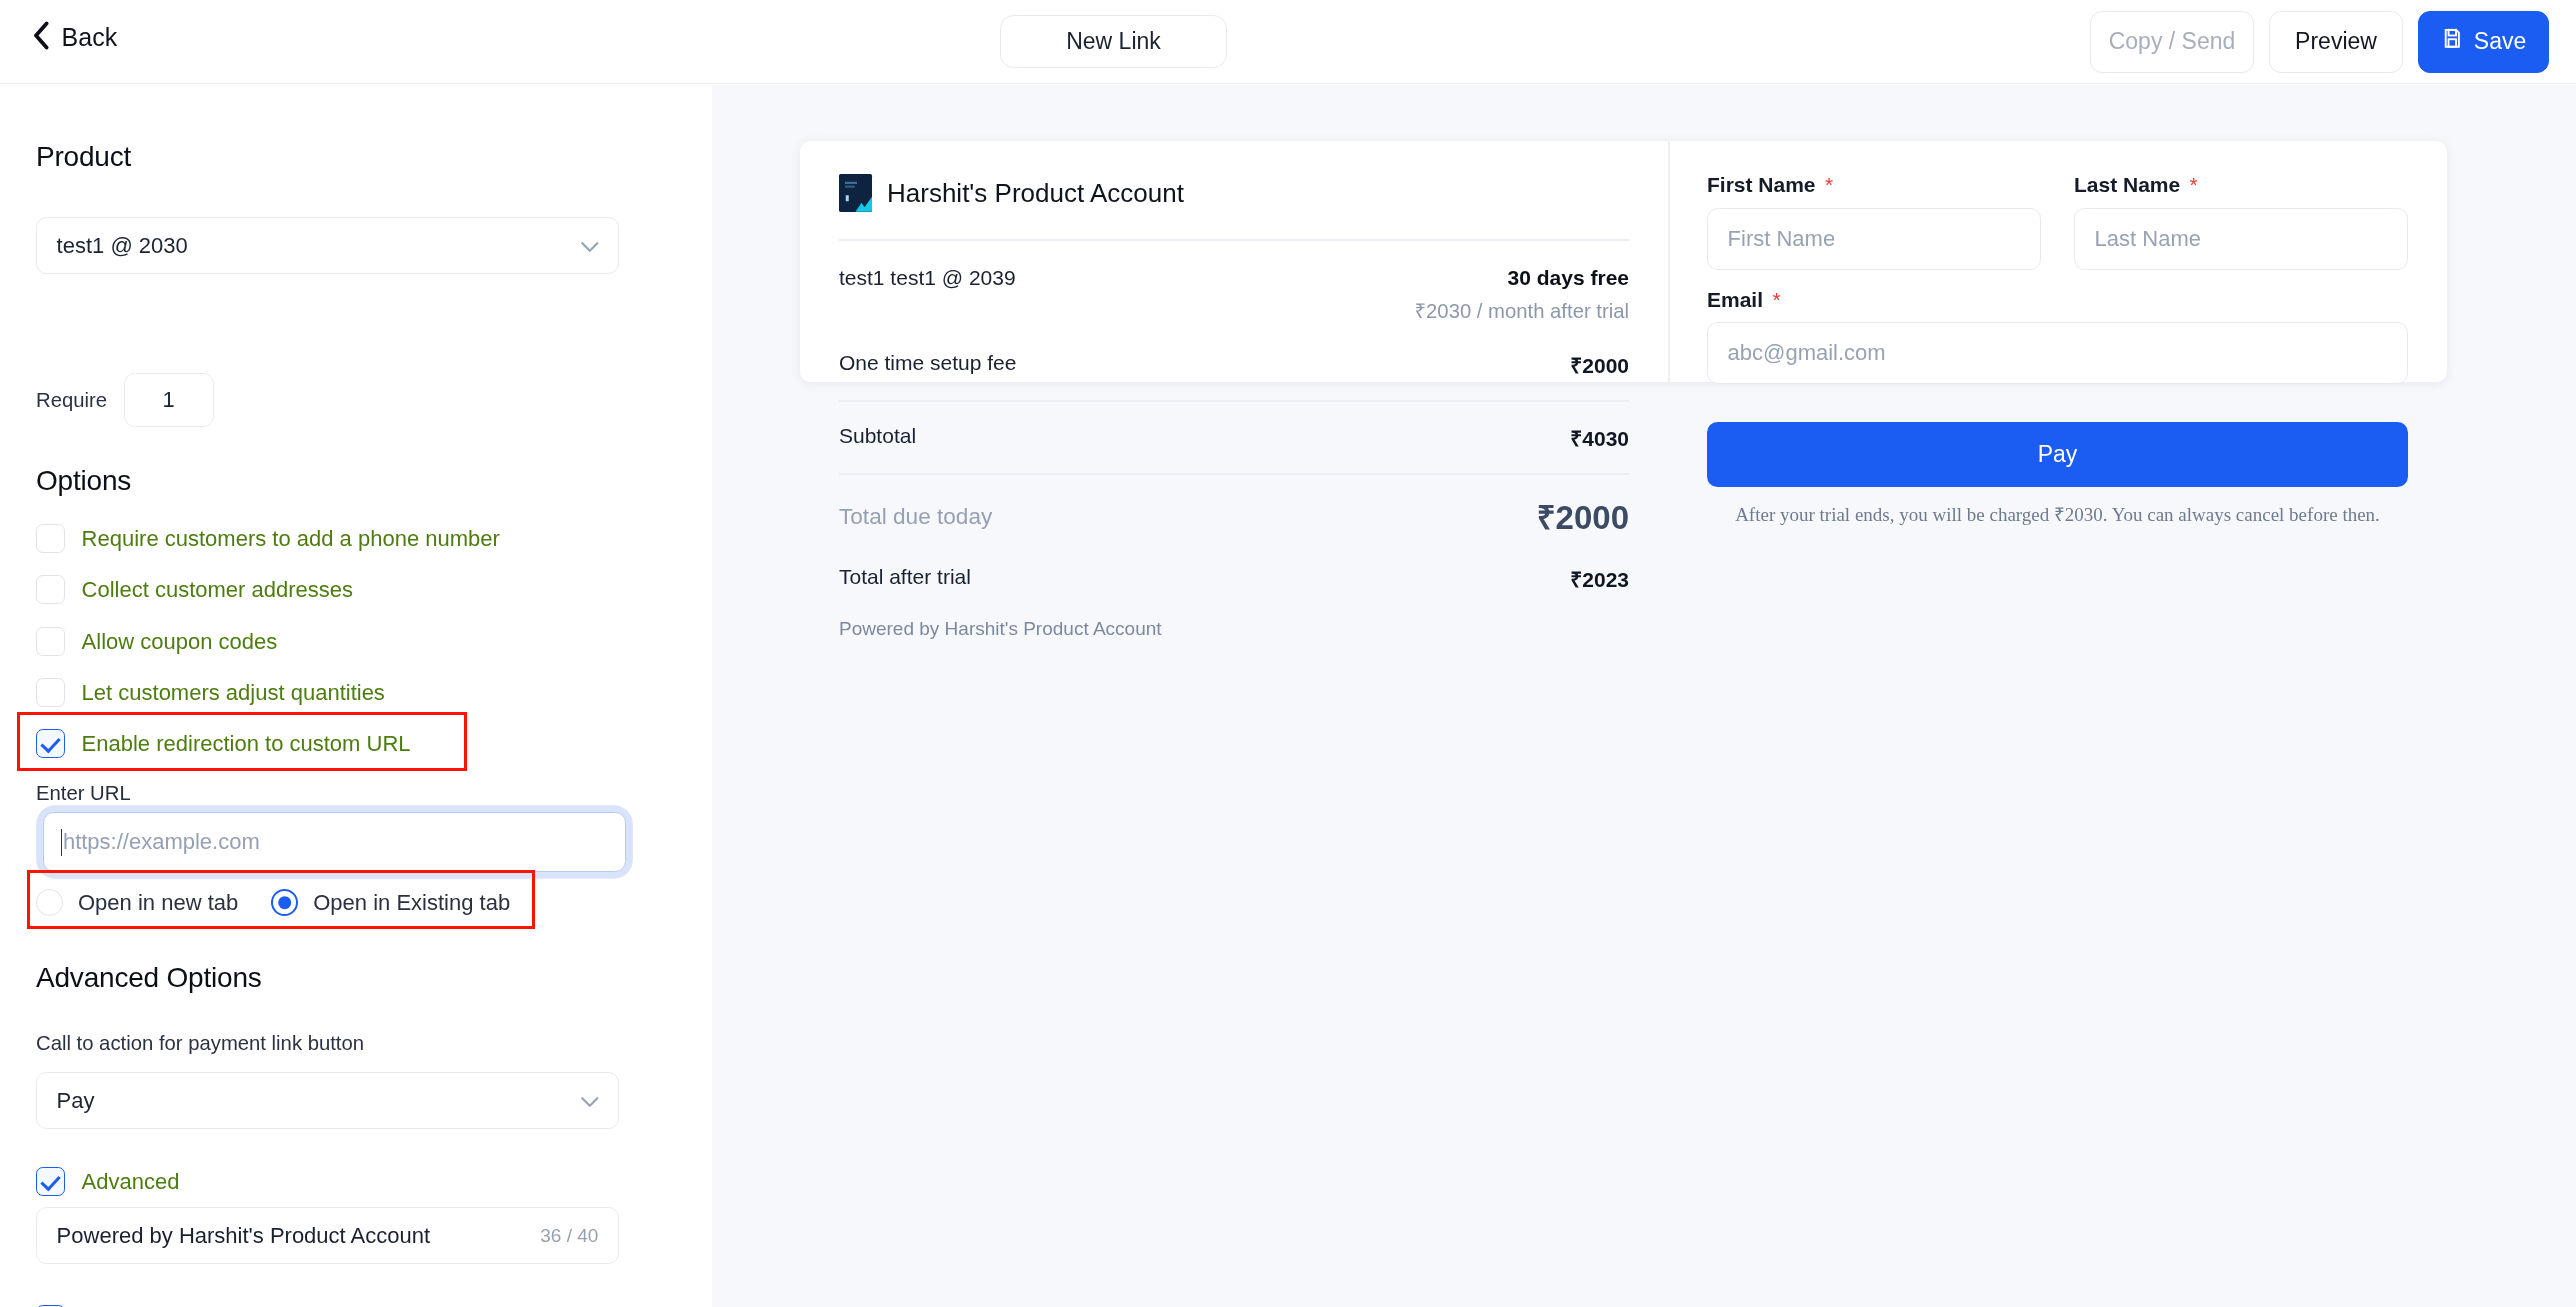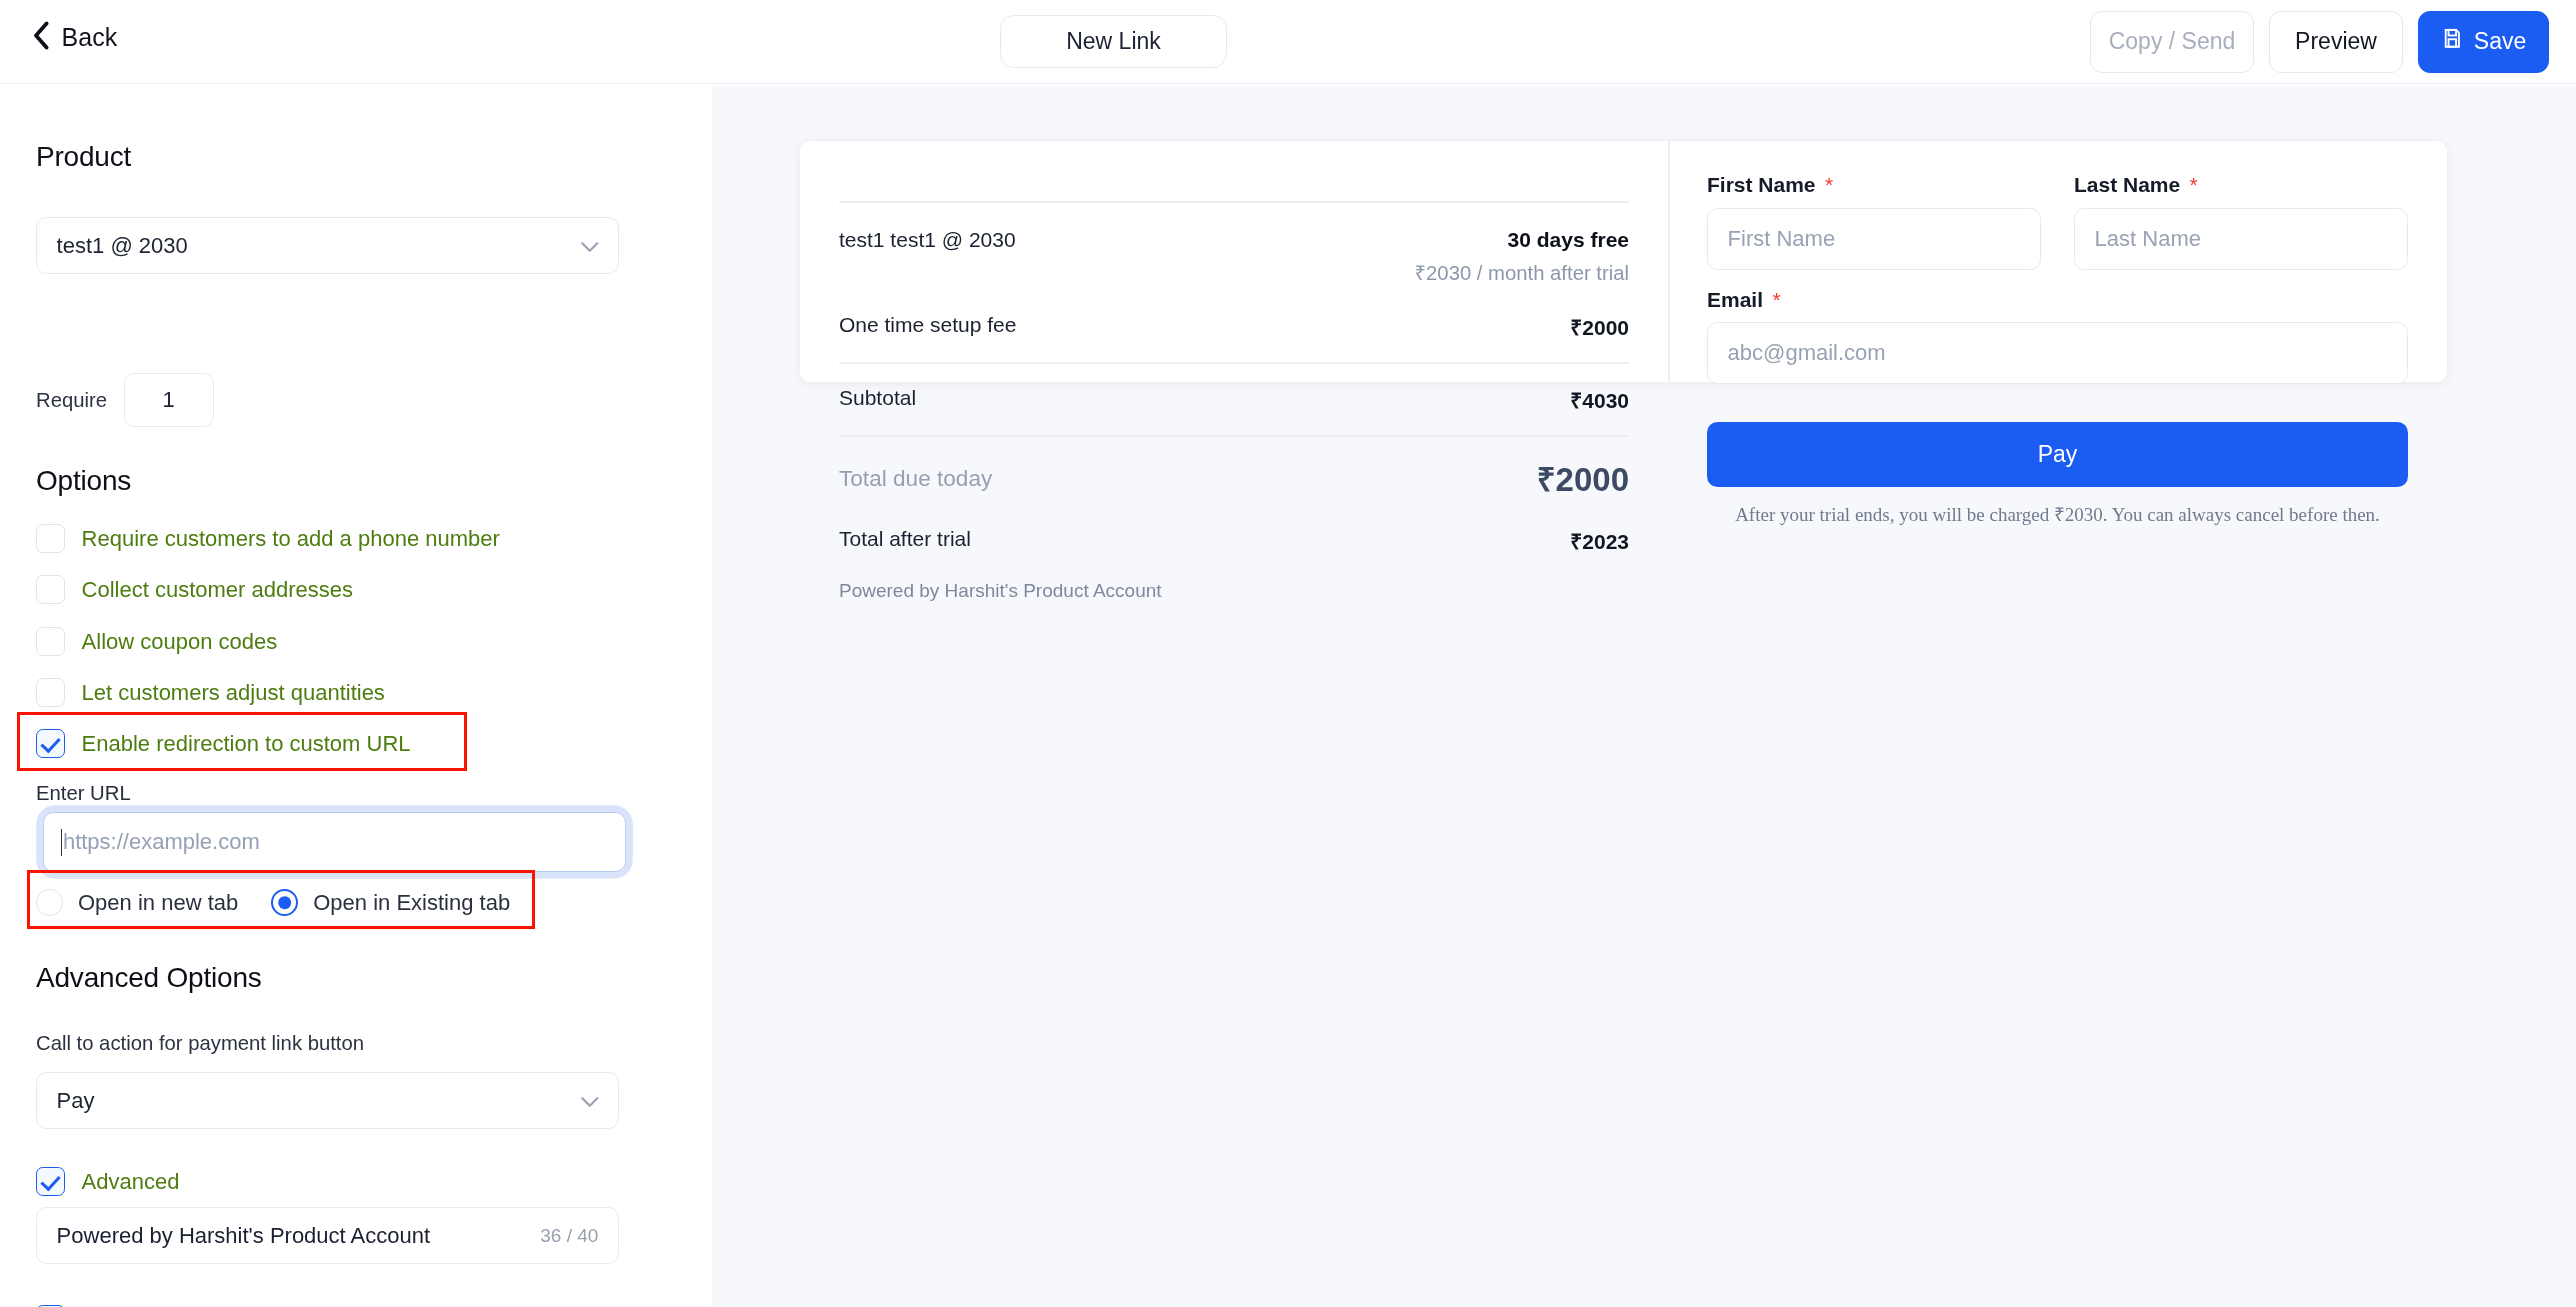--- a/index.html
+++ b/index.html
@@ -325,25 +325,37 @@
     <span class="cbox checked"></span>
     <span class="opt-label">Add Terms And Conditions</span>
   </div>
 
 </div>
 
 <div class="right-area">
   <div class="preview-card">
 
     <div class="pv-left">
+      <div class="merchant-row">
+        <span class="merchant-logo">
+          <svg width="33" height="38" viewBox="0 0 44 50">
+            <rect x="0" y="0" width="44" height="50" fill="#0d2340"></rect>
+            <rect x="8" y="10" width="16" height="3" fill="#3d6d96"></rect>
+            <rect x="8" y="15" width="13" height="3" fill="#2e5c86"></rect>
+            <rect x="9" y="28" width="4" height="8" fill="#9fd8ef"></rect>
+            <path d="M22 50 L30 38 L34 44 L44 30 L44 50 Z" fill="#14c8e6"></path>
+          </svg>
+        </span>
+        <span class="merchant-name">Harshit's Product Account</span>
+      </div>
 
       <div class="pv-hr"></div>
 
       <div class="inv-row" style="margin-top:25.6px;">
-        <span class="inv-label">test1 test1 @ 2030</span>
+        <span class="inv-label">test1 test1 @ 2039</span>
         <span>
           <div class="trial-bold">30 days free</div>
           <div class="trial-sub">₹2030 / month after trial</div>
         </span>
       </div>
 
       <div class="inv-row" style="margin-top:27px;">
         <span class="inv-label">One time setup fee</span>
         <span class="inv-amt">₹2000</span>
       </div>

